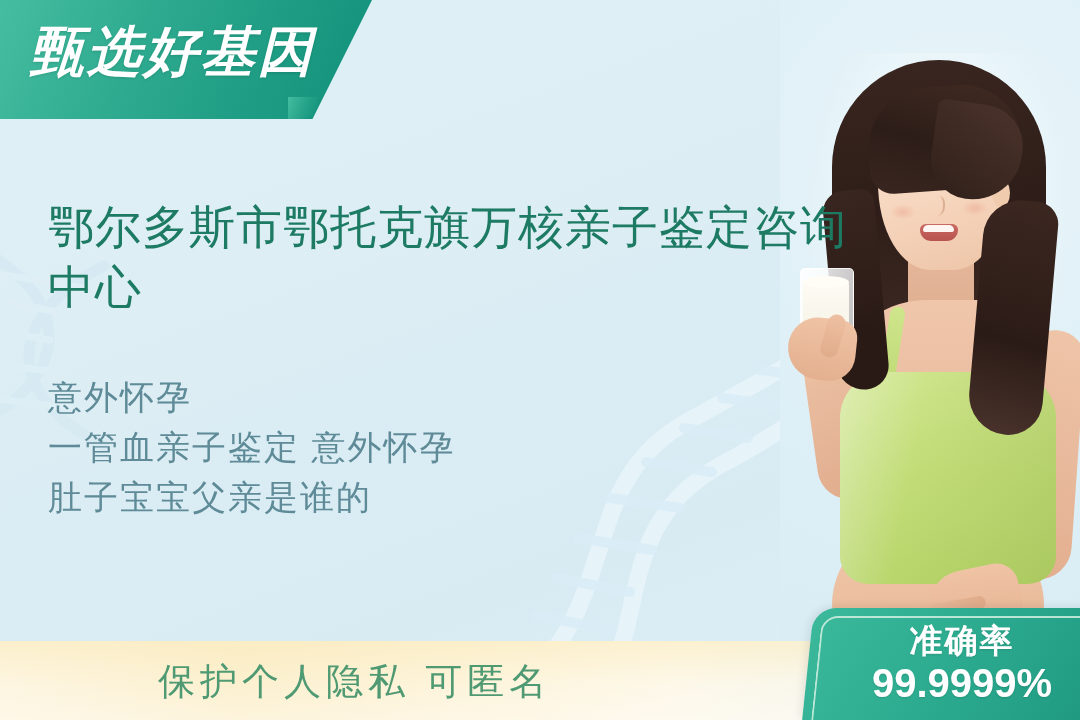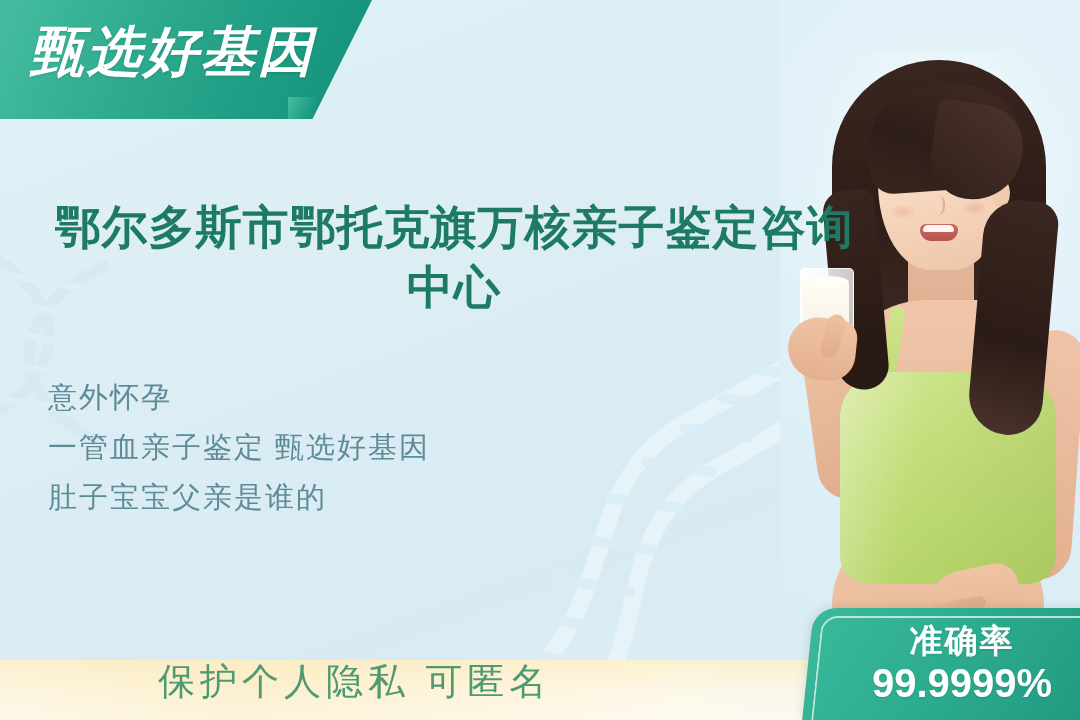--- a/index.html
+++ b/index.html
@@ -329,48 +329,47 @@
   }
 
   
   .headline {
     position: absolute;
     left: 48px;
     top: 166px;
     width: 812px;
     font-size: 46px;
     line-height: 60px;
-    font-weight: 700;
+    font-weight: 400;
     color: #1d7a63;
     letter-spacing: 1px;
-    text-align: center;
   }
 
   
   .body-copy {
     position: absolute;
     left: 48px;
     top: 372px;
     width: 560px;
   }
   .body-copy .line {
-    font-size: 29px;
+    font-size: 34px;
     line-height: 50px;
     color: #5e8b97;
     letter-spacing: 2px;
     font-weight: 400;
   }
 
   
   .footer-strip {
     position: absolute;
     left: 0;
     bottom: 0;
     width: 1080px;
-    height: 60px;
+    height: 79px;
     background:
       linear-gradient(90deg,
         #fdf4dd 0%,
         #fbeec9 22%,
         #fdf3d8 45%,
         #fdf7e6 62%,
         rgba(253,248,232,.85) 74%,
         rgba(253,248,232,0) 82%);
   }
   .footer-strip::before {
@@ -545,21 +544,21 @@
   </div>
 
   <div class="logo-ribbon">
     <div class="logo-text">甄选好基因</div>
   </div>
 
   <h1 class="headline">鄂尔多斯市鄂托克旗万核亲子鉴定咨询中心</h1>
 
   <div class="body-copy">
     <div class="line">意外怀孕</div>
-    <div class="line">一管血亲子鉴定 甄选好基因</div>
+    <div class="line">一管血亲子鉴定 意外怀孕</div>
     <div class="line">肚子宝宝父亲是谁的</div>
   </div>
 
   <div class="footer-strip">
     <div class="footer-text">保护个人隐私 可匿名</div>
   </div>
 
   <div class="badge">
     <div class="badge-inner-border"></div>
     <div class="badge-content">

